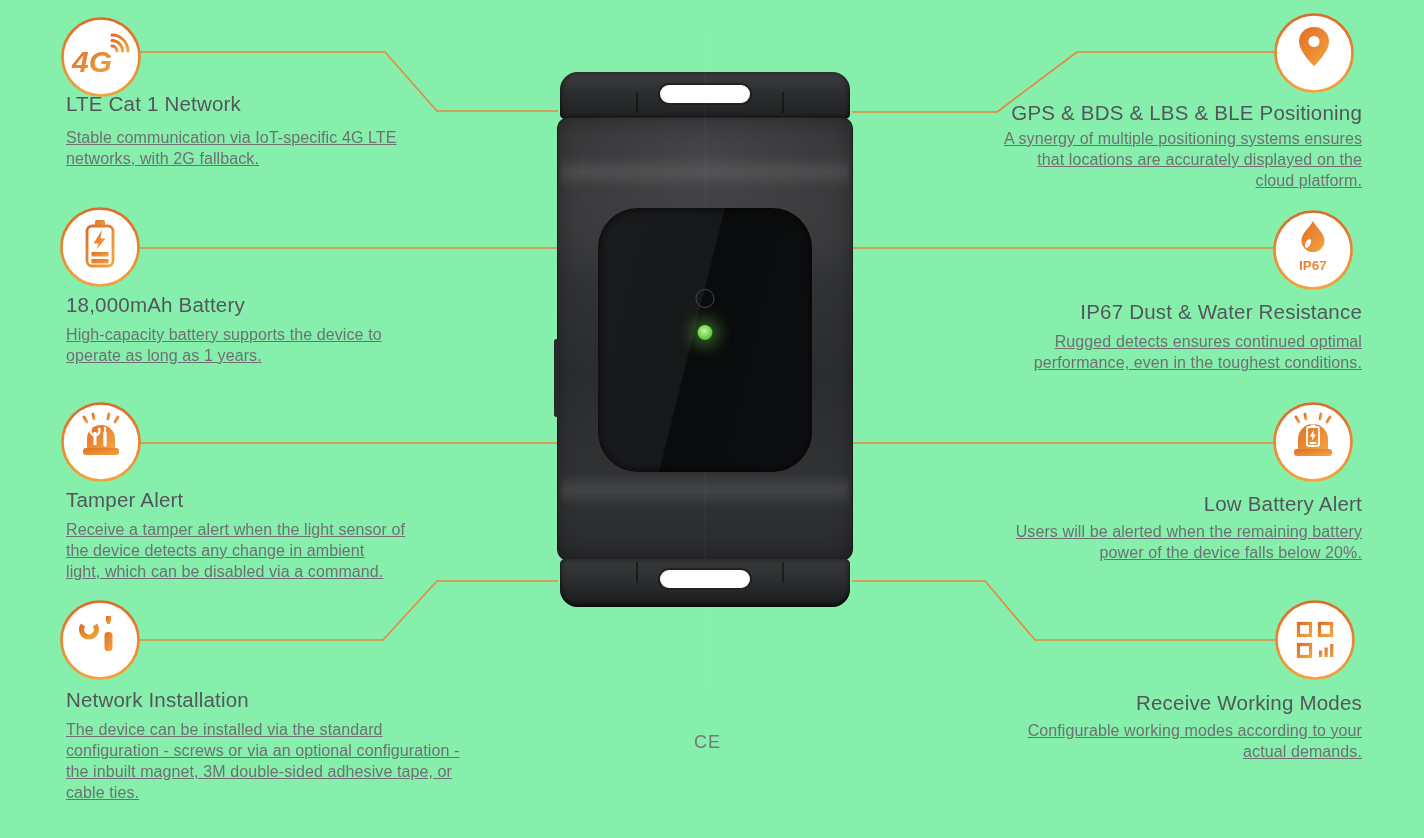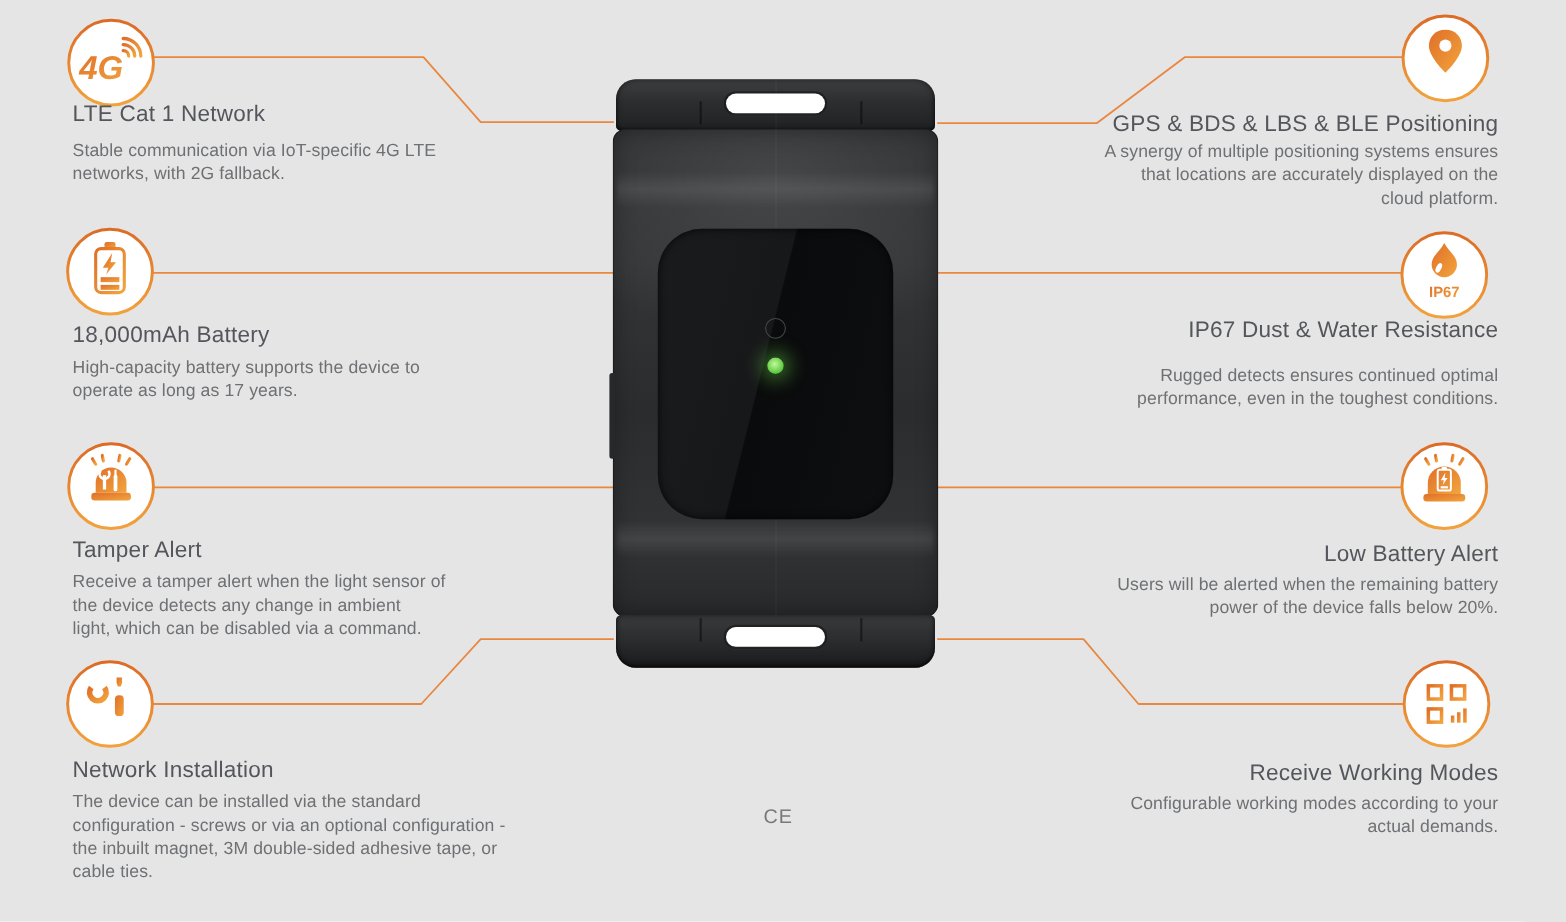--- a/index.html
+++ b/index.html
@@ -1,27 +1,27 @@
 <!DOCTYPE html>
 <html><head>
 <meta charset="utf-8">
 <style>
   * { margin:0; padding:0; box-sizing:border-box; }
   body { background:#fff; font-family:"Liberation Sans", sans-serif; }
-  .canvas { position:relative; width:1424px; height:838px; background:#e5e5e5; overflow:hidden; }
+  .canvas { position:relative; width:1424px; height:838px; background:#86efac; overflow:hidden; }
 
   .lines { position:absolute; left:0; top:0; width:1424px; height:838px; }
   .lines path { fill:none; stroke:#E8873F; stroke-width:1.6; stroke-linejoin:round; }
 
   .icon { position:absolute; width:84px; height:84px; overflow:visible; }
   .icon-4g-text { font-family:"Liberation Sans", sans-serif; font-size:30px; font-weight:bold; font-style:italic; }
   .ip67-text { font-family:"Liberation Sans", sans-serif; font-size:13.5px; font-weight:bold; }
 
   .title { position:absolute; font-size:20.5px; font-weight:400; color:#54565B; letter-spacing:.2px; white-space:nowrap; }
-  .desc  { position:absolute; font-size:16px; line-height:21px; color:#6E7073; white-space:pre-line; letter-spacing:.1px; }
+  .desc  { position:absolute; font-size:16px; line-height:21px; color:#6E7073; white-space:pre-line; letter-spacing:.1px;text-decoration:underline; }
   .right-text { text-align:right; }
 
   .ce { position:absolute; left:694px; top:732px; font-size:18px; color:#77797C; letter-spacing:1px; }
 
   
   .device { position:absolute; left:557px; top:72px; width:296px; height:535px; }
   .dev-top, .dev-bottom { position:absolute; left:3px; right:3px; height:47px;
       background:linear-gradient(180deg,#3e3f41 0%,#2c2d2f 45%,#202123 100%);
       box-shadow:inset 0 0 6px rgba(0,0,0,.55), inset 0 -2px 3px rgba(0,0,0,.5); }
   .dev-top    { top:0; border-radius:18px 18px 5px 5px; }
@@ -121,21 +121,21 @@
     <svg class="icon" style="left:58px;top:205px" viewBox="0 0 84 84">
       <circle cx="42" cy="42" r="38.5" fill="#fff" stroke="url(#og)" stroke-width="2.7"></circle>
       <rect x="37" y="15" width="10" height="6" rx="2" fill="url(#og2)"></rect>
       <rect x="29" y="21" width="26" height="40" rx="5" fill="none" stroke="url(#og2)" stroke-width="2.8"></rect>
       <polygon points="44,25 35.5,38.5 40.5,38.5 38.5,44.5 47.5,33.5 42.5,33.5" fill="url(#og2)"></polygon>
       <rect x="33.5" y="47" width="17" height="4.5" fill="url(#og2)"></rect>
       <rect x="33.5" y="54" width="17" height="4.5" fill="url(#og2)"></rect>
     </svg>
     <h3 class="title" style="left:66px;top:293px">18,000mAh Battery</h3>
     <p class="desc" style="left:66px;top:324px">High-capacity battery supports the device to
-operate as long as 17 years.</p>
+operate as long as 1 years.</p>
   </section>
 
   <section>
     <svg class="icon" style="left:59px;top:400px" viewBox="0 0 84 84">
       <circle cx="42" cy="42" r="38.5" fill="#fff" stroke="url(#og)" stroke-width="2.7"></circle>
       <g stroke="url(#og2)" stroke-width="2.8" stroke-linecap="round">
         <line x1="28" y1="22" x2="25" y2="17"></line>
           <line x1="35" y1="19" x2="34" y2="14"></line>
         <line x1="42" y1="18" x2="42" y2="13"></line>
           <line x1="49" y1="19" x2="50" y2="14"></line>
@@ -183,21 +183,21 @@
 cloud platform.</p>
   </section>
 
   <section>
     <svg class="icon" style="left:1271px;top:208px" viewBox="0 0 84 84">
       <circle cx="42" cy="42" r="38.5" fill="#fff" stroke="url(#og)" stroke-width="2.7"></circle>
       <path d="M42,13 c4,8 11.5,11.5 11.5,19.5 a11.5,11.5 0 0 1 -23,0 C30.5,24.5 38,21 42,13 z" fill="url(#og2)"></path>
       <ellipse cx="37" cy="35.5" rx="2.4" ry="4.6" fill="#fff" transform="rotate(26 37 35.5)"></ellipse>
       <text x="42" y="62" text-anchor="middle" class="ip67-text" fill="url(#og2)">IP67</text>
     </svg>
-    <h3 class="title right-text" style="right:62px;top:288px">IP67 Dust &amp; Water Resistance</h3>
+    <h3 class="title right-text" style="right:62px;top:300px">IP67 Dust &amp; Water Resistance</h3>
     <p class="desc right-text" style="right:62px;top:331px">Rugged detects ensures continued optimal
 performance, even in the toughest conditions.</p>
   </section>
 
   <section>
     <svg class="icon" style="left:1271px;top:400px" viewBox="0 0 84 84">
       <circle cx="42" cy="42" r="38.5" fill="#fff" stroke="url(#og)" stroke-width="2.7"></circle>
       <g stroke="url(#og2)" stroke-width="2.8" stroke-linecap="round">
         <line x1="28" y1="22" x2="25" y2="17"></line>
           <line x1="35" y1="19" x2="34" y2="14"></line>

